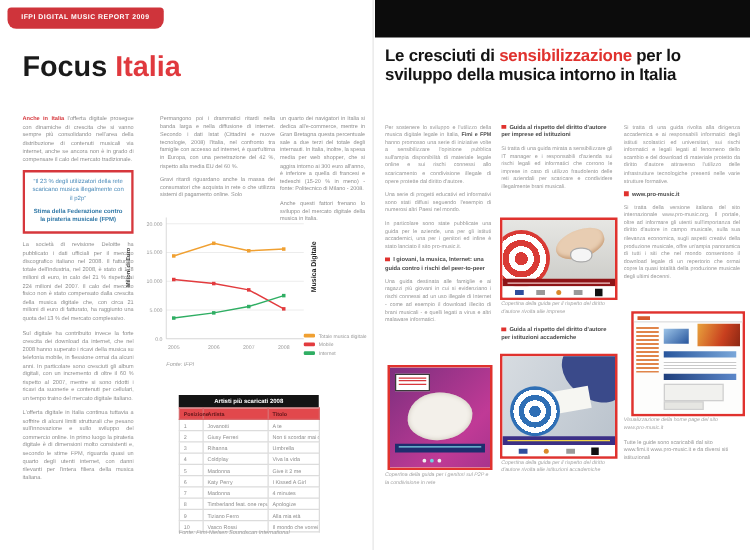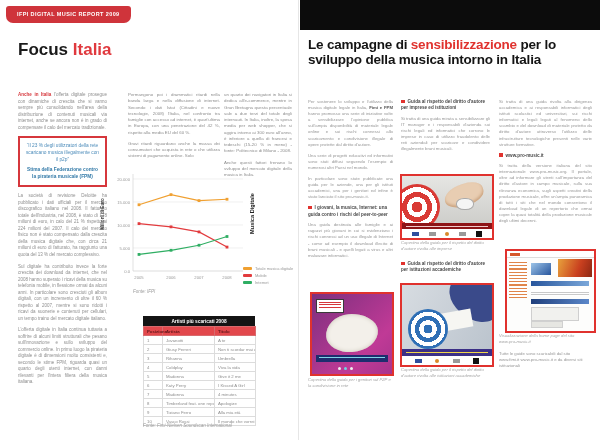--- a/index.html
+++ b/index.html
@@ -2,21 +2,21 @@
 <html><head>
 <meta charset="utf-8">
 <style>
   html,body{margin:0;padding:0;background:#fff;}
   #spread{position:relative;width:600px;height:440px;background:#fff;overflow:hidden;
     font-family:"Liberation Sans",sans-serif;color:#8e8e8e;}
   
   .badge{position:absolute;left:6px;top:6px;background:#cf343b;color:#fff;
     font-size:5.5px;font-weight:bold;letter-spacing:.4px;padding:5px 11px 6px;
     border-radius:3px 3px 7px 7px;}
-  .lp-title{position:absolute;left:18px;top:40px;font-size:17px;font-weight:bold;color:#1a1a1a;}
+  .lp-title{position:absolute;left:18px;top:40px;font-size:23px;font-weight:bold;color:#1a1a1a;}
   .lp-title .red{color:#e0393e;}
   .col{position:absolute;text-align:justify;}
   .body-l{font-size:4.5px;line-height:1.45;color:#8e8e8e;}
   .body-l2{font-size:4.4px;line-height:1.42;color:#8e8e8e;}
   .p{margin:0 0 5px 0;}
   .lead{color:#d6373c;font-weight:bold;}
   .callout{border:2px solid #d6373c;padding:5px 5px;margin:3px 0 6px 0;text-align:center;}
   .callout .q{font-size:4.8px;line-height:1.45;color:#4d8cba;margin:0 0 3px 0;}
   .callout .a{font-size:4.8px;line-height:1.4;color:#337aa8;font-weight:bold;margin:0;}
   #lp-col1{left:18px;top:92px;width:89px;height:332px;overflow:hidden;}
@@ -276,21 +276,21 @@
     </div>
     <div id="table-src" class="src">Fonte: Fimi-Nielsen Soundscan International</div>
   </div>
 
   <div class="gutter"></div>
 
   <div id="rp">
     <div class="rp-black"></div>
 
     <div class="rp-title">
-      <span>Le campagne di </span><span class="red">sensibilizzazione</span><span> per lo sviluppo della musica intorno in Italia</span>
+      <span>Le cresciuti di </span><span class="red">sensibilizzazione</span><span> per lo sviluppo della musica intorno in Italia</span>
     </div>
 
     <div id="rp-col1" class="col body-r">
       <p class="p"><span>Per sostenere lo sviluppo e l'utilizzo della musica digitale legale in Italia, </span><span class="boldtxt">Fimi e FPM</span><span> hanno promosso una serie di iniziative volte a sensibilizzare l'opinione pubblica sull'ampia disponibilità di materiale legale online e sui rischi connessi allo scaricamento e condivisione illegale di opere protette dal diritto d'autore.</span></p>
       <p class="p">Una serie di progetti educativi ed informativi sono stati diffusi seguendo l'esempio di numerosi altri Paesi nel mondo.</p>
       <p class="p">In particolare sono state pubblicate una guida per le aziende, una per gli istituti accademici, una per i genitori ed infine è stato lanciato il sito pro-music.it.</p>
       <p class="hdr"><span class="sq"></span><span>I giovani, la musica, Internet: una guida contro i rischi del peer-to-peer</span></p>
       <p class="p">Una guida destinata alle famiglie e ai ragazzi più giovani in cui si evidenziano i rischi connessi ad un uso illegale di Internet - come ad esempio il download illecito di brani musicali - e quelli legati a virus e altri malaware informatici.</p>
     </div>
 

